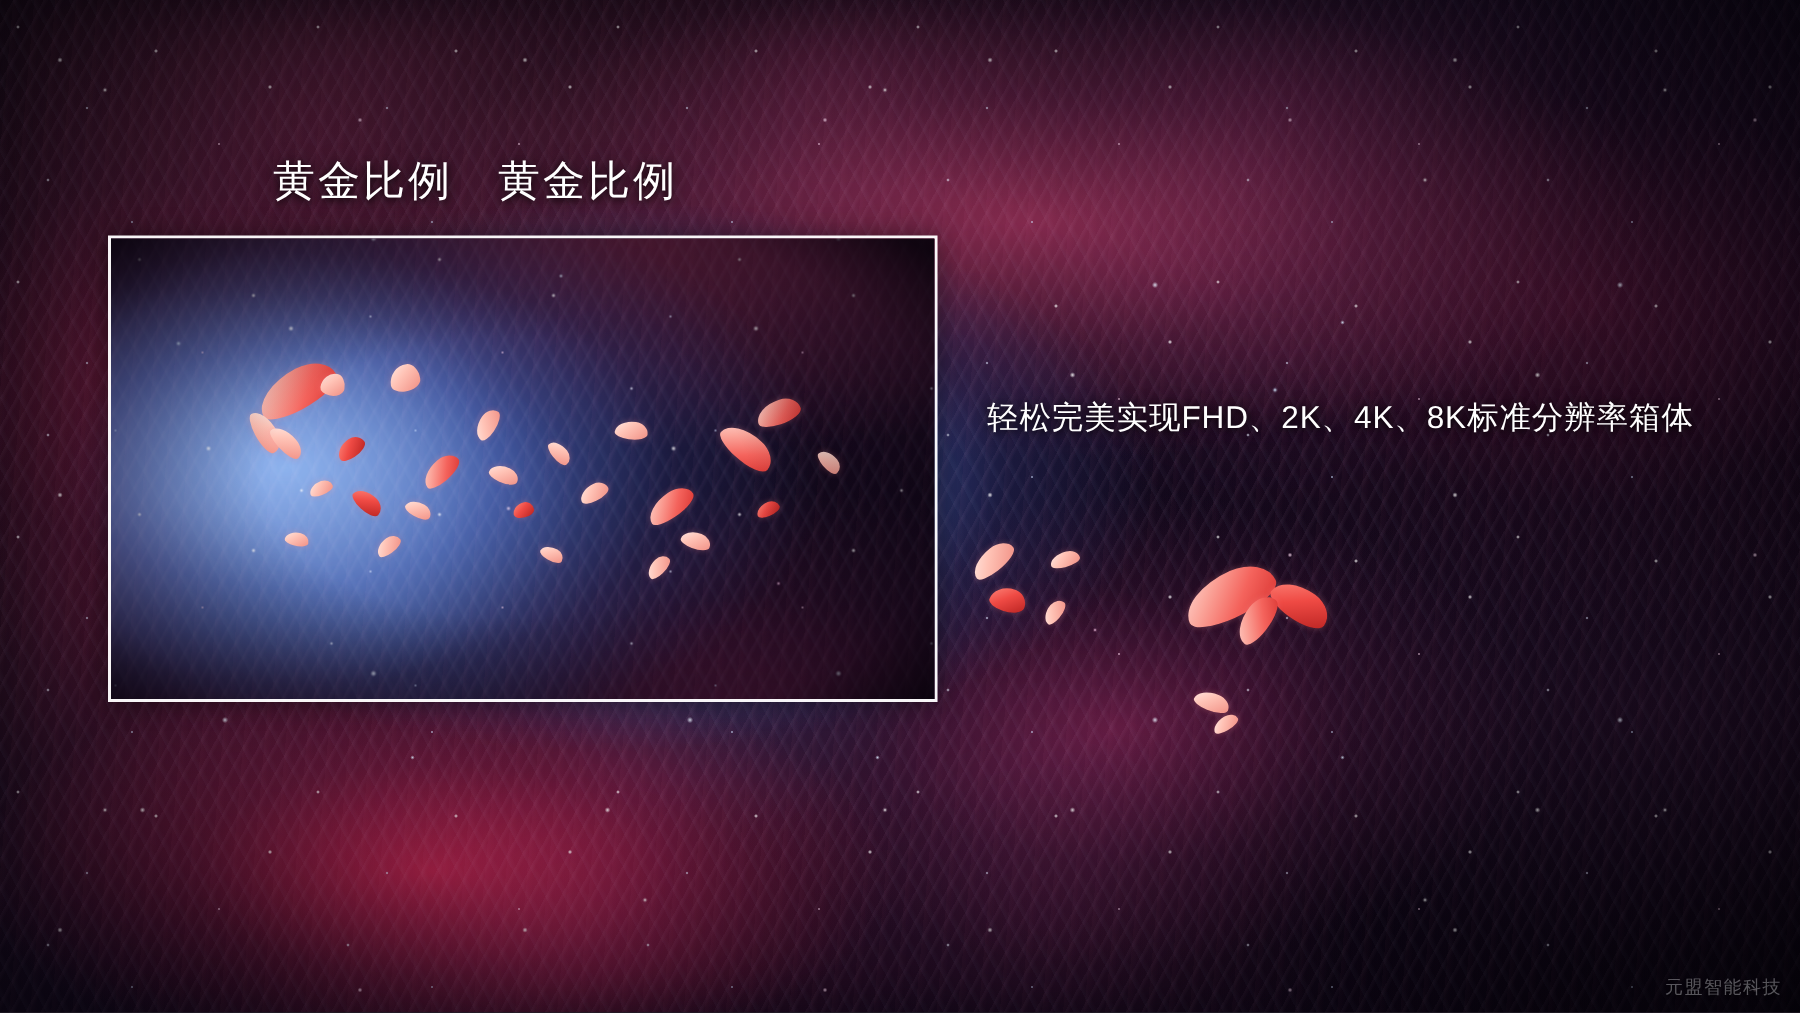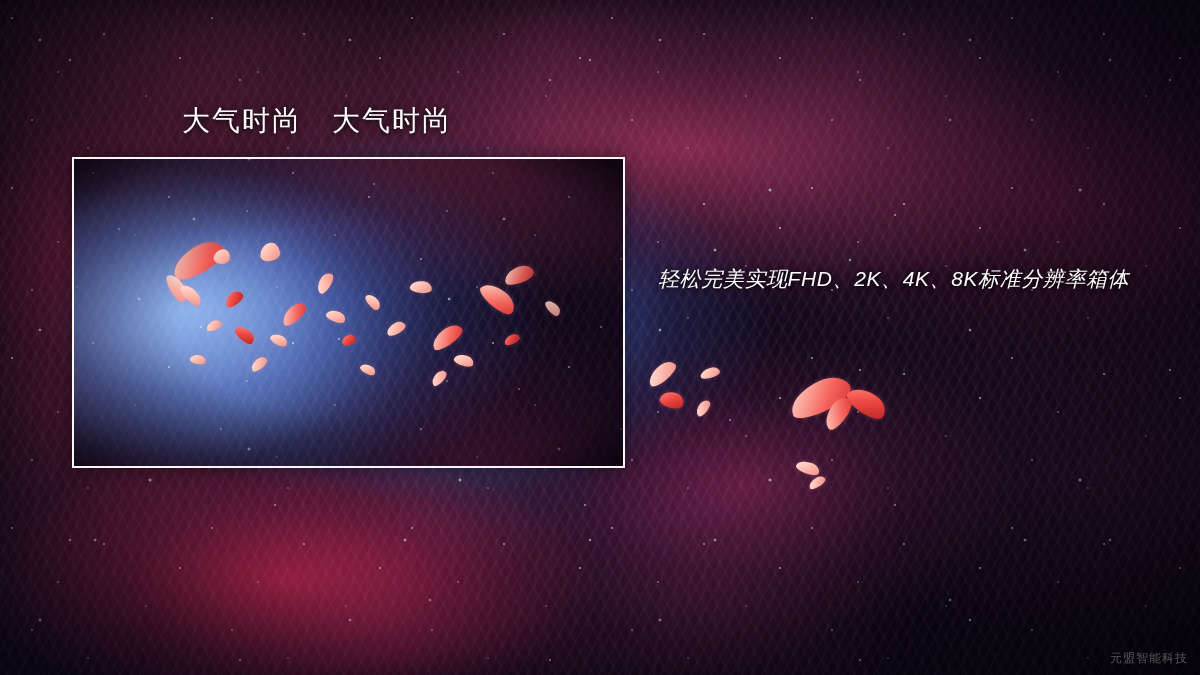--- a/index.html
+++ b/index.html
@@ -152,21 +152,20 @@
     left:658px; top:258px;
     width:500px;
   }
   .body-line {
     font-size:21px;
     line-height:42px;
     color:#ffffff;
     letter-spacing:.6px;
     white-space:nowrap;
     text-shadow:0 1px 4px rgba(0,0,0,.8), 0 0 10px rgba(0,0,0,.55);
-    font-style:italic;
   }
   .watermark {
     position:absolute;
     right:12px; bottom:8px;
     font-size:12px;
     letter-spacing:1px;
     color:rgba(200,200,205,0.42);
     text-shadow:0 1px 2px rgba(0,0,0,.5);
   }
 </style>
@@ -228,21 +227,21 @@
       <div class="petal pale" style="left:286px;top:206px;width:16px;height:9px;transform:rotate(30deg);"></div>
       <div class="petal pale" style="left:176px;top:200px;width:18px;height:10px;transform:rotate(-36deg);"></div>
       <div class="petal pale" style="left:116px;top:196px;width:16px;height:9px;transform:rotate(14deg);"></div>
       <div class="petal deep" style="left:430px;top:176px;width:16px;height:9px;transform:rotate(-22deg);"></div>
       <div class="petal pale" style="left:470px;top:144px;width:18px;height:10px;transform:rotate(50deg);"></div>
 
       <div class="frame-vig"></div>
     </div>
   </div>
 
-  <div class="title">大气时尚　大气时尚</div>
+  <div class="title">黄金比例　黄金比例</div>
 
   <div class="body-text">
     <div class="body-line">轻松完美实现FHD、2K、4K、8K标准分辨率箱体</div>
   </div>
 
   <div class="watermark">元盟智能科技</div>
 
 </div>
 
 </body></html>

